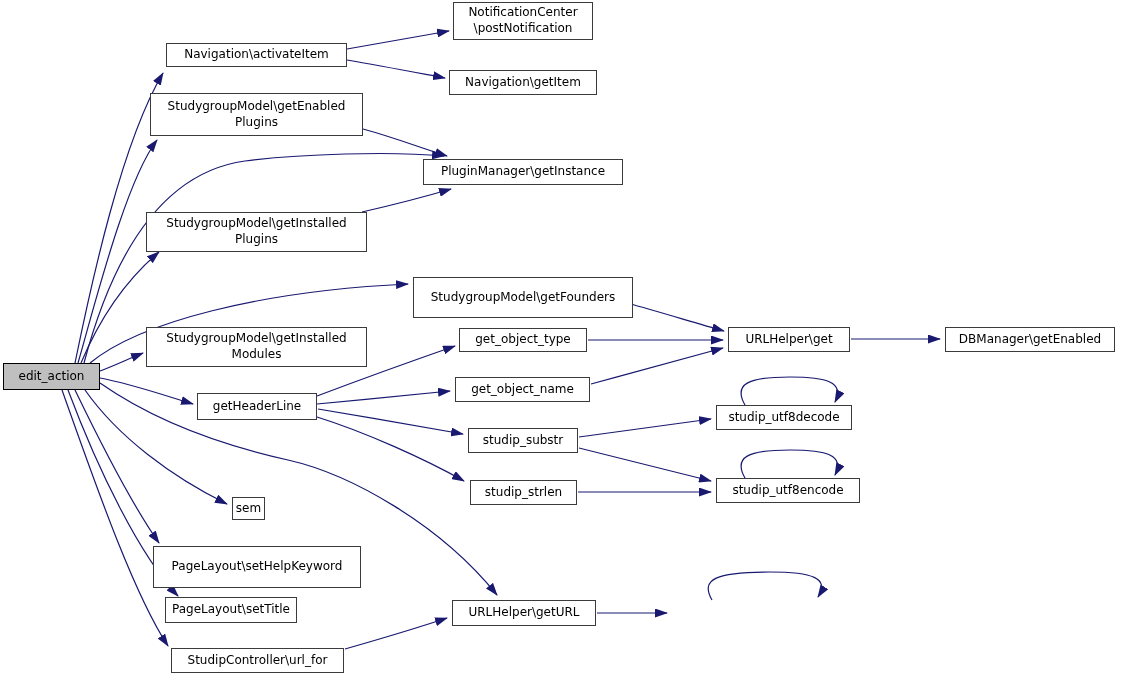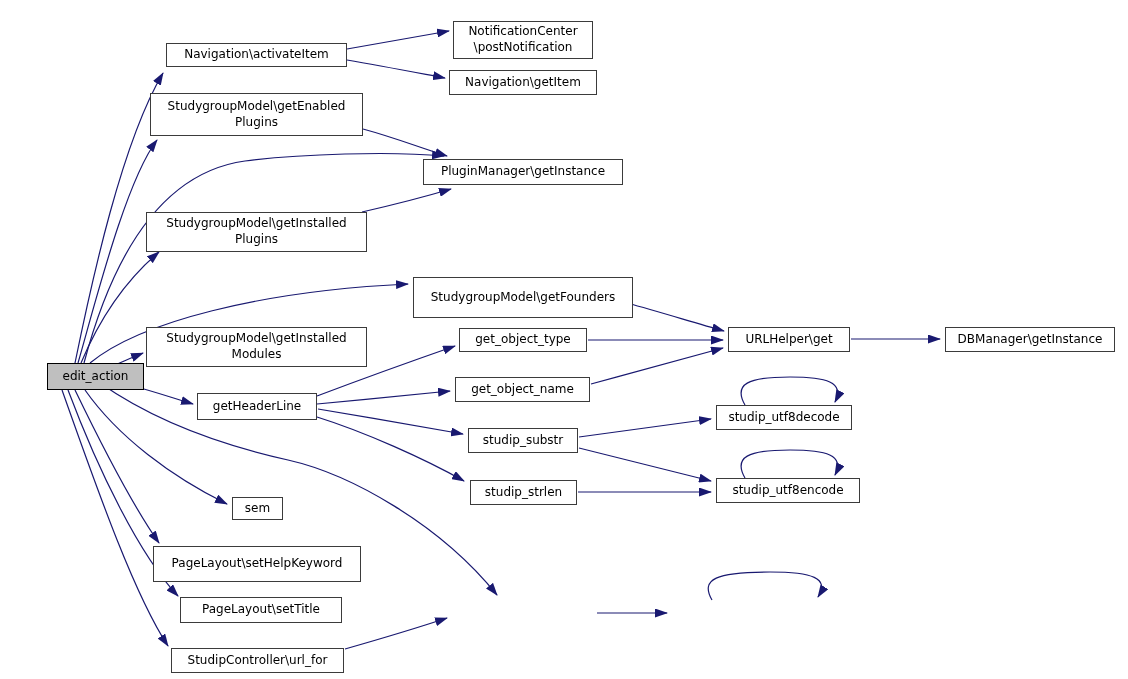--- a/index.html
+++ b/index.html
@@ -16,21 +16,21 @@
     box-sizing:border-box;
     border:1px solid #3b3b3b;
     background:#ffffff;
     color:#000000;
     display:flex;align-items:center;justify-content:center;
     font-size:12px;line-height:1.3;
     text-align:center;
     white-space:pre-line;
     cursor:pointer;
   }
-  .node.hl{background:#bfbfbf;border-color:#000000;margin-left:44px;}
+  .node.hl{background:#bfbfbf;border-color:#000000;}
 </style>
 </head>
 <body>
 
 <div id="canvas">
 
   <svg id="edges" viewBox="0 0 1128 679" xmlns="http://www.w3.org/2000/svg">
     <defs>
       <marker id="arrow" markerUnits="userSpaceOnUse" markerWidth="13" markerHeight="9" refX="12" refY="4.5" orient="auto">
         <path d="M0,0 L13,4.5 L0,9 Z" fill="#191970"></path>
@@ -67,38 +67,39 @@
       <path marker-end="url(#arrow)" d="M745,405 C733,384 748,377 790,377 C826,377 845,382 835,402"></path>
       <path marker-end="url(#arrow)" d="M745,478 C733,457 748,450 790,450 C826,450 845,455 835,475"></path>
       <path marker-end="url(#arrow)" d="M345,649 C380,639 414,629 447,618"></path>
       <path marker-end="url(#arrow)" d="M597,613 L667,613"></path>
       <path marker-end="url(#arrow)" d="M712,600 C700,579 716,572 770,572 C812,572 830,578 818,597"></path>
     </g>
   </svg>
 
   <div class="node hl" style="left:3px;top:363px;width:97px;height:27px">edit_action</div>
   <div class="node" style="left:166px;top:43px;width:181px;height:24px">Navigation\activateItem</div>
-  <div class="node" style="left:453px;top:21px;width:140px;height:38px">NotificationCenter
+  <div class="node" style="left:453px;top:2px;width:140px;height:38px">NotificationCenter
 \postNotification</div>
   <div class="node" style="left:449px;top:70px;width:148px;height:25px">Navigation\getItem</div>
   <div class="node" style="left:150px;top:93px;width:213px;height:43px">StudygroupModel\getEnabled
 Plugins</div>
   <div class="node" style="left:423px;top:159px;width:200px;height:26px">PluginManager\getInstance</div>
   <div class="node" style="left:146px;top:212px;width:221px;height:40px">StudygroupModel\getInstalled
 Plugins</div>
   <div class="node" style="left:413px;top:277px;width:220px;height:41px">StudygroupModel\getFounders</div>
   <div class="node" style="left:146px;top:327px;width:221px;height:40px">StudygroupModel\getInstalled
 Modules</div>
   <div class="node" style="left:459px;top:328px;width:128px;height:24px">get_object_type</div>
   <div class="node" style="left:455px;top:377px;width:135px;height:25px">get_object_name</div>
   <div class="node" style="left:728px;top:327px;width:122px;height:25px">URLHelper\get</div>
-  <div class="node" style="left:945px;top:327px;width:170px;height:25px">DBManager\getInstance</div>
+  <div class="node" style="left:945px;top:327px;width:170px;height:25px">DBManager\getEnabled</div>
   <div class="node" style="left:197px;top:393px;width:120px;height:27px">getHeaderLine</div>
   <div class="node" style="left:468px;top:428px;width:110px;height:25px">studip_substr</div>
   <div class="node" style="left:470px;top:480px;width:107px;height:25px">studip_strlen</div>
   <div class="node" style="left:716px;top:405px;width:136px;height:25px">studip_utf8decode</div>
   <div class="node" style="left:716px;top:478px;width:144px;height:25px">studip_utf8encode</div>
-  <div class="node" style="left:232px;top:497px;width:51px;height:23px">sem</div>
-  <div class="node" style="left:153px;top:546px;width:208px;height:36px">PageLayout\setHelpKeyword</div>
-  <div class="node" style="left:180px;top:597px;width:162px;height:26px">PageLayout\setTitle</div>
+  <div class="node" style="left:232px;top:497px;width:33px;height:23px">sem</div>
+  <div class="node" style="left:153px;top:546px;width:208px;height:42px">PageLayout\setHelpKeyword</div>
+  <div class="node" style="left:165px;top:597px;width:132px;height:26px">PageLayout\setTitle</div>
   <div class="node" style="left:171px;top:648px;width:173px;height:25px">StudipController\url_for</div>
+  <div class="node" style="left:452px;top:600px;width:144px;height:26px">URLHelper\getURL</div>
 
 </div>
 
 </body></html>

